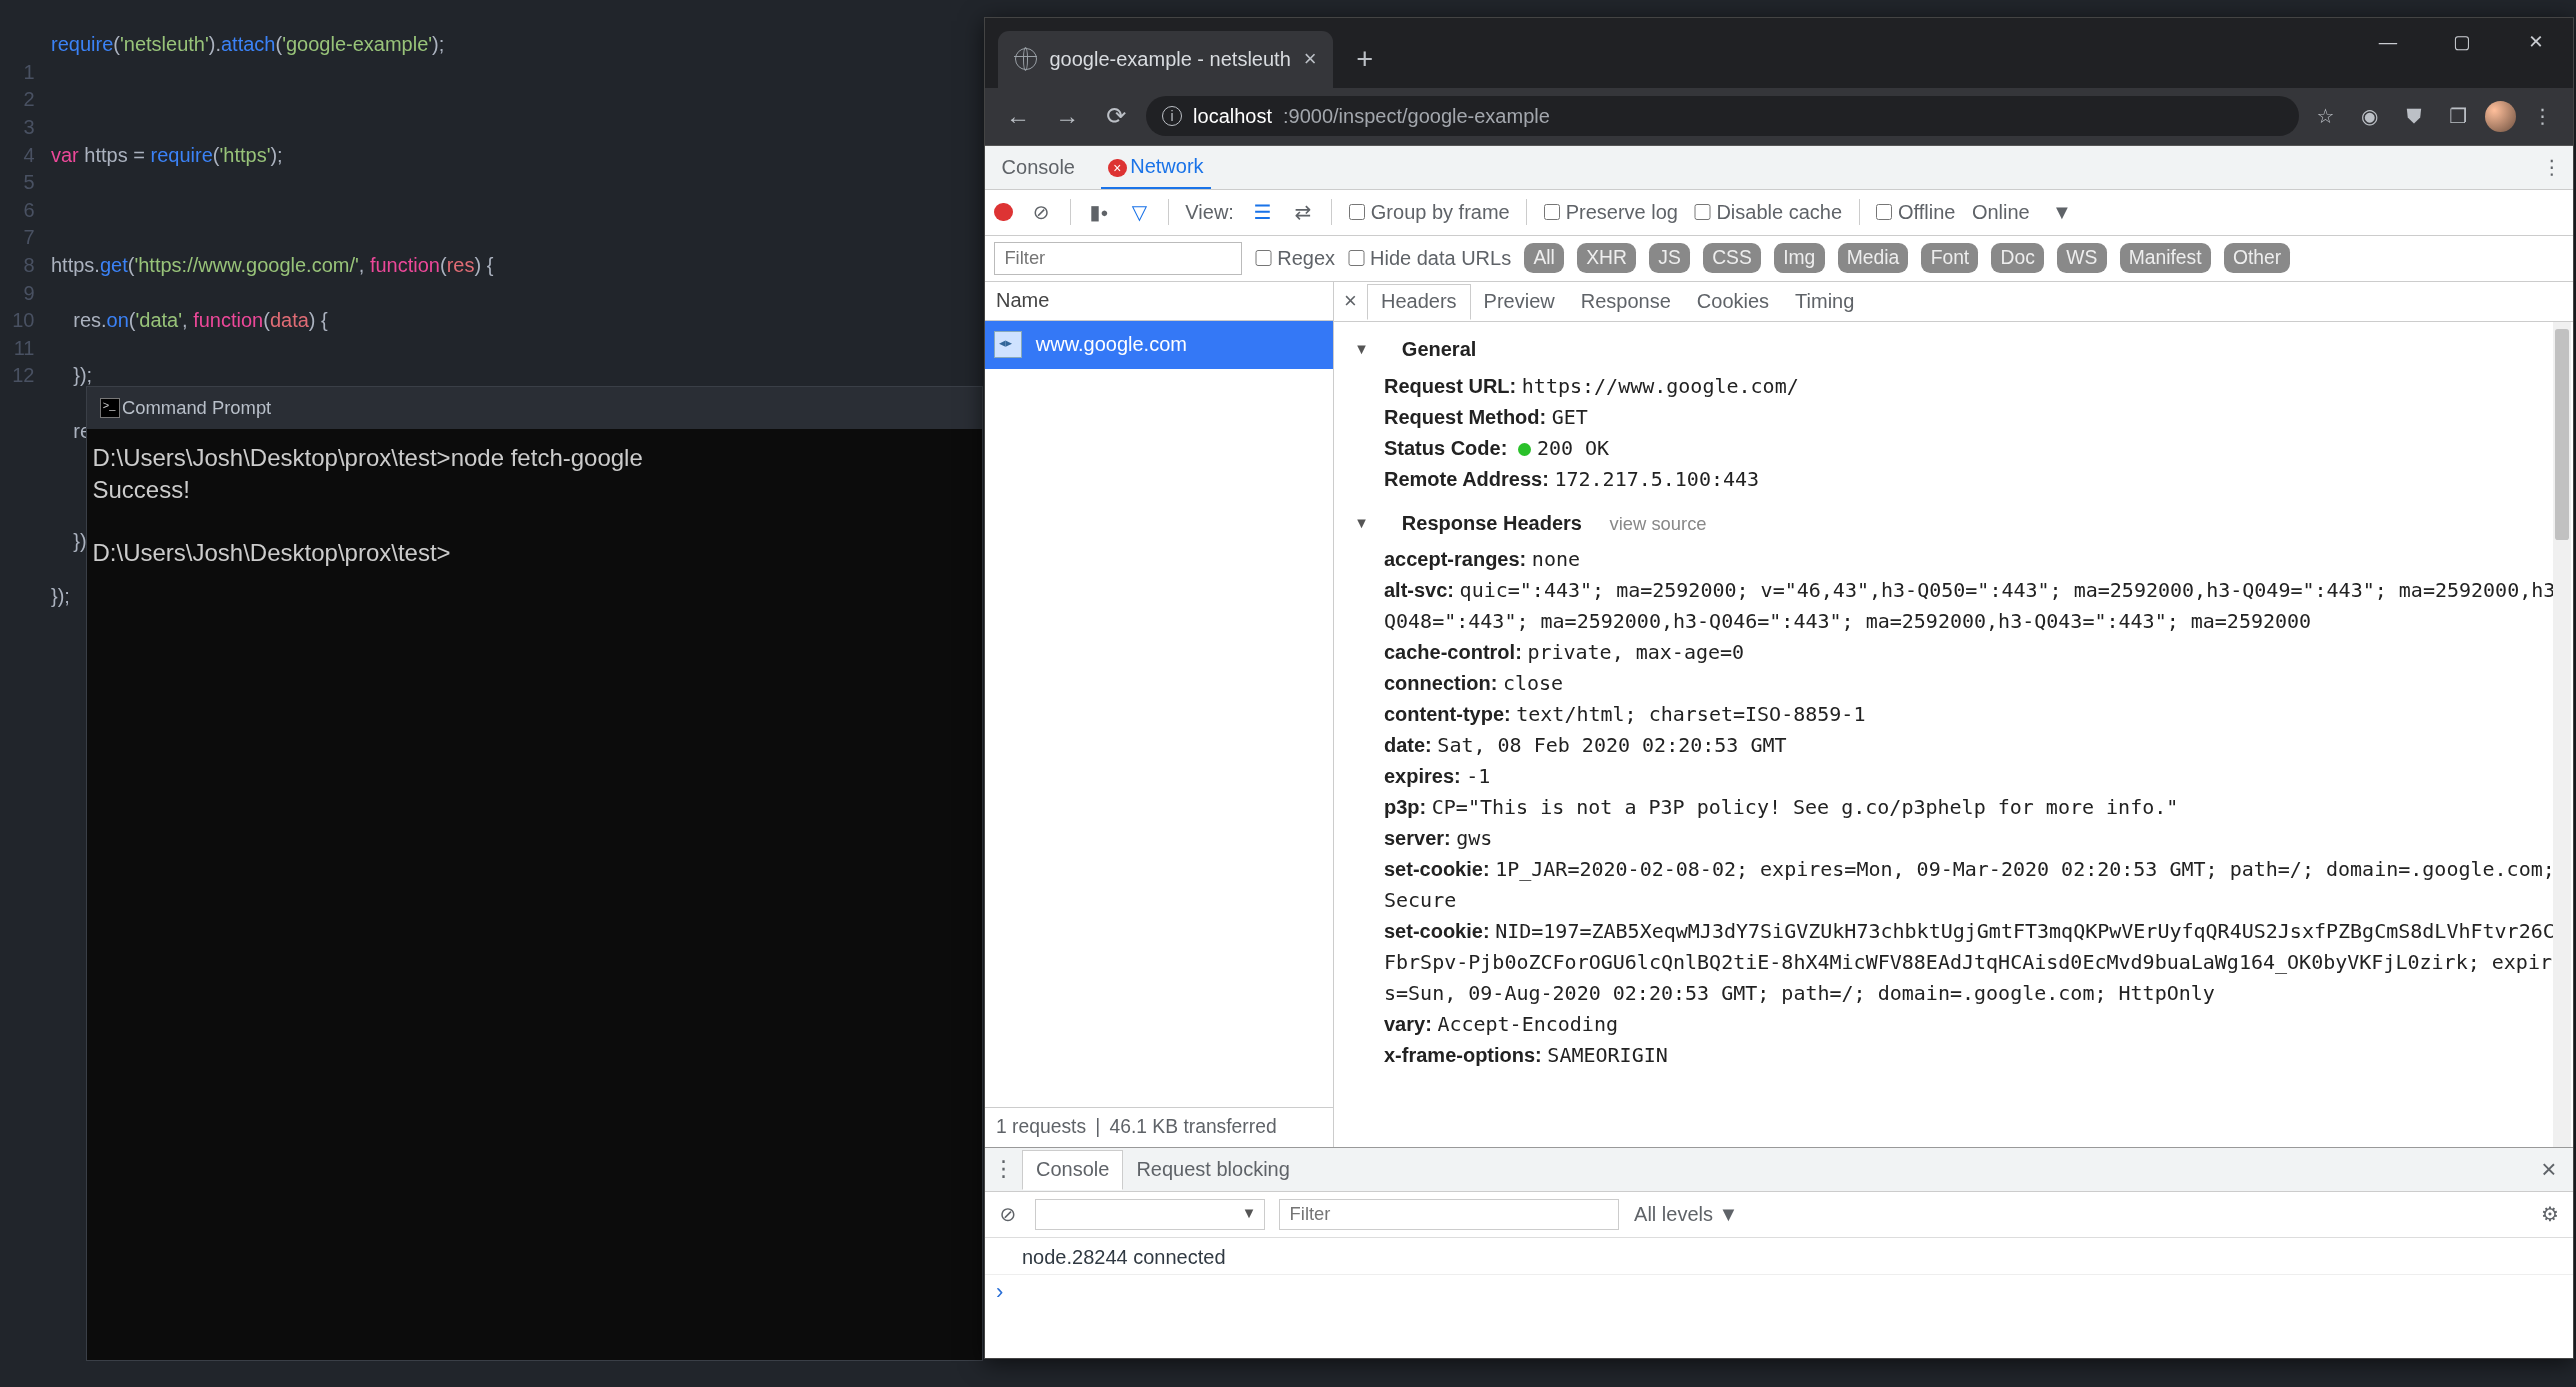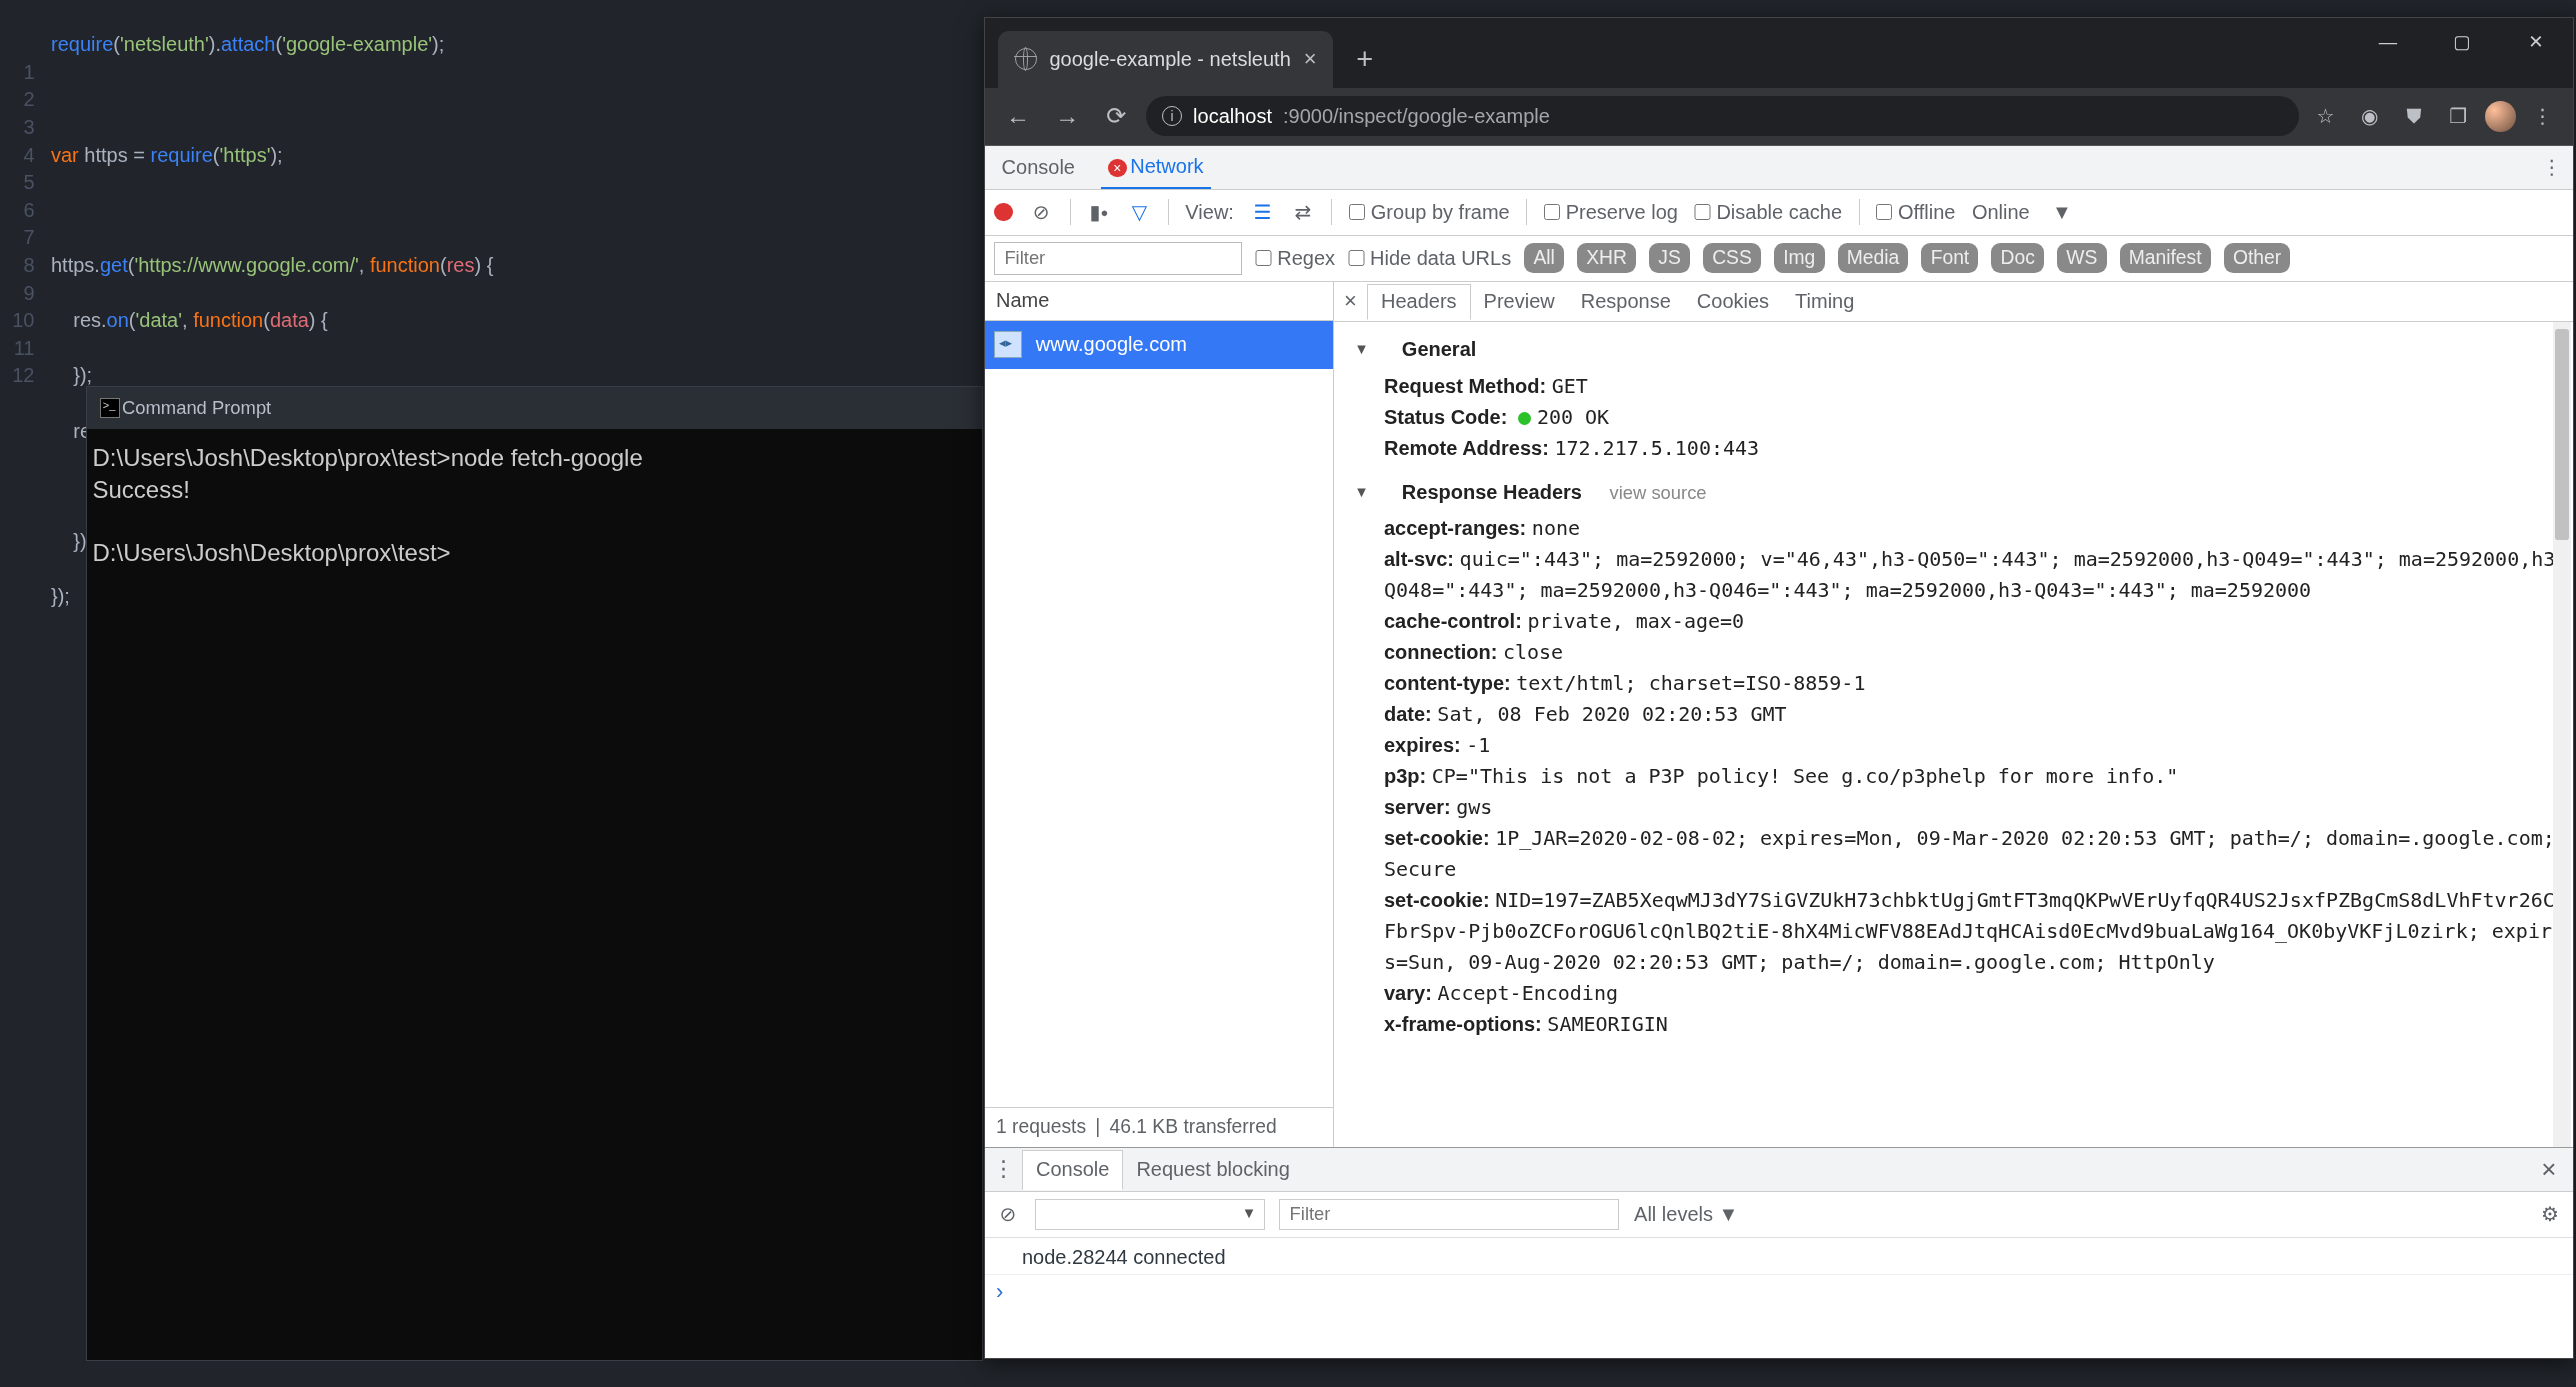--- a/index.html
+++ b/index.html
@@ -1,20 +1,20 @@
 <!DOCTYPE html>
 <html style="font-size:14.7px"><head>
 <meta charset="utf-8">
 <style>
 *{margin:0;padding:0;box-sizing:border-box;font-family:"Segoe UI",Arial,sans-serif}
 body{background:#21252b;width:2576px;height:1387px;transform-origin:top left;position:relative;overflow:hidden}
 .editor{position:absolute;left:0;top:0;width:984px;height:377px;background:#21252b;font-family:Consolas,monospace;font-size:20px;line-height:27.6px;white-space:pre;display:flex}
 .gutter{width:51px;color:#495162;text-align:right;padding-right:16.5px;padding-top:3.7px;user-select:none}
 .code{flex:1;color:#abb2bf;padding-top:3.7px}
-.kw{color:#f97316}.fn{color:#3b82f6}.str{color:#98c379}.id{color:#e06c75}.cm{color:#5c6370;font-style:italic}
+.kw{color:#ec4899}.fn{color:#3b82f6}.str{color:#98c379}.id{color:#e06c75}.cm{color:#5c6370;font-style:italic}
 .termwin{position:absolute;left:86px;top:386px;width:897px;height:975px;background:#0c0c0c;border:0.9px solid #3a3f47}
 .termtitle{height:42px;background:#2a2e35;color:#b8bfc9;display:flex;align-items:center;padding:0 13px;gap:2px;font-size:18.4px}
 .termtitle .ticon{width:20px;height:20px;background:#000;border:0.9px solid #777;display:inline-block;position:relative}
 .termtitle .ticon::after{content:">_";position:absolute;font-size:11px;color:#ccc;left:1.8px;top:0}
 .termbody{padding:13px 5.5px;color:#ccc;font-family:Consolas,monospace;font-size:24px;line-height:31px;white-space:pre-wrap}
 
 .browser{position:absolute;left:984px;top:16.5px;width:1590px;height:1342px;background:#202124;border:0.9px solid #444;box-shadow:0 3.7px 22px rgba(0,0,0,.6);display:flex;flex-direction:column}
 .titlebar{height:70px;display:flex;align-items:flex-end;background:#202124;position:relative}
 .wincontrols{position:absolute;right:0;top:0;display:flex}
 .wincontrols span{width:74px;height:48px;display:flex;align-items:center;justify-content:center;color:#c9ccd1;font-size:18.4px}
@@ -231,20 +231,21 @@
           <span class="dtab2">Preview</span>
           <span class="dtab2">Response</span>
           <span class="dtab2">Cookies</span>
           <span class="dtab2">Timing</span>
         </div>
         <div class="detailbody">
           <div class="section">
               <span class="tri">▼</span>
               <span class="sname">General</span>
             </div>
+          <div class="kv"><span class="k">Request URL:</span> <span class="v">https://www.google.com/</span></div>
           <div class="kv"><span class="k">Request Method:</span> <span class="v">GET</span></div>
           <div class="kv"><span class="k">Status Code:</span> <span class="statusDot"></span><span class="v">200 OK</span></div>
           <div class="kv"><span class="k">Remote Address:</span> <span class="v">172.217.5.100:443</span></div>
 
           <div class="section" style="margin-top:13px">
               <span class="tri">▼</span>
               <span class="sname">Response Headers</span>
               <span class="vs">view source</span>
             </div>
           <div class="kv"><span class="k">accept-ranges:</span> <span class="v">none</span></div>

